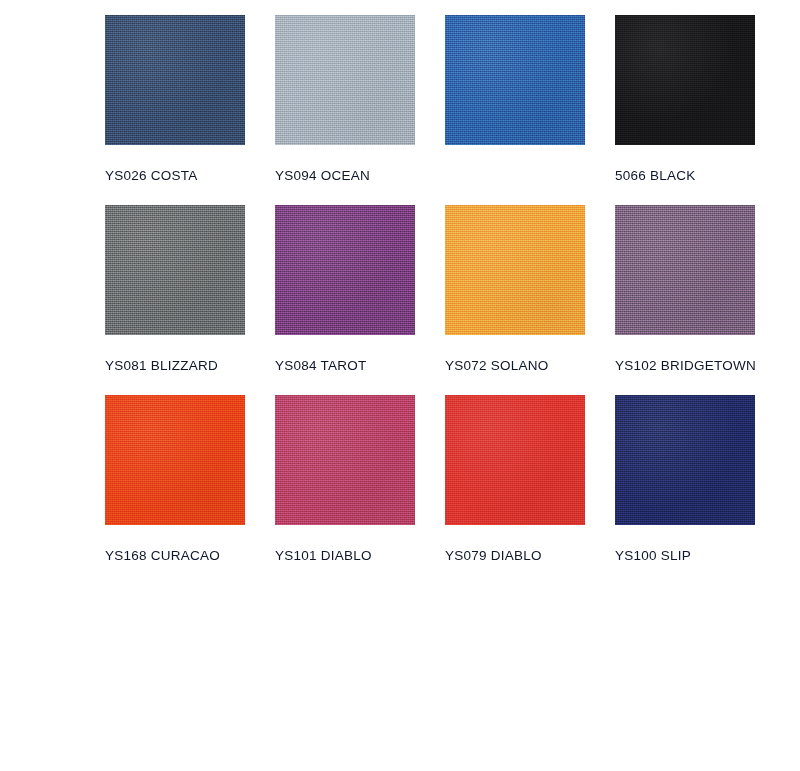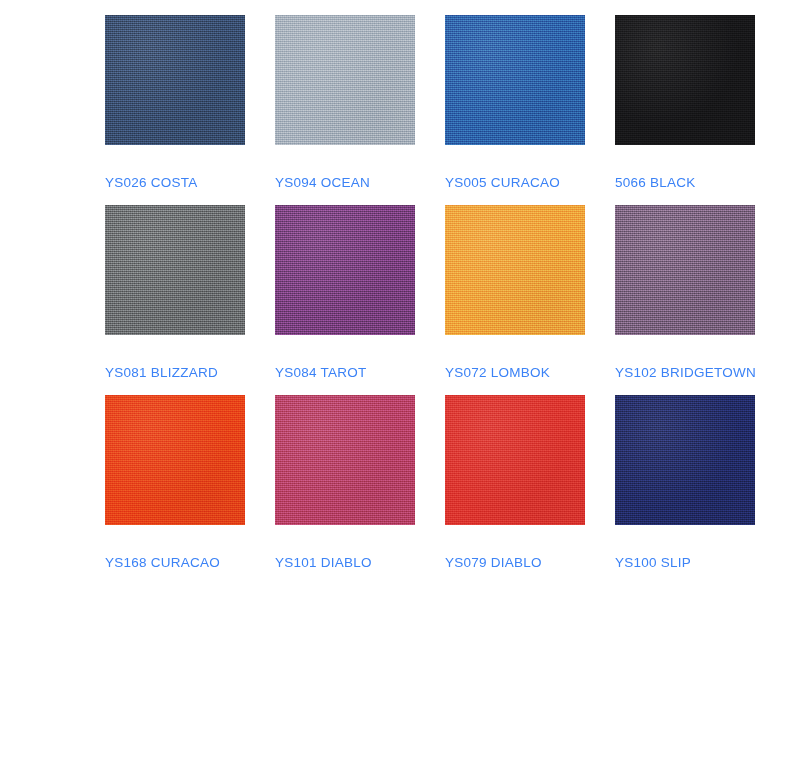--- a/index.html
+++ b/index.html
@@ -83,25 +83,25 @@
     position: absolute;
     inset: 0;
     pointer-events: none;
     opacity: 0.10;
     background-image:
       radial-gradient(ellipse at 30% 25%, rgba(255,255,255,0.65) 0%, rgba(255,255,255,0) 58%),
       radial-gradient(ellipse at 75% 80%, rgba(0,0,0,0.35) 0%, rgba(0,0,0,0) 62%);
   }
 
   .swatch-label {
-    margin-top: 30px;
+    margin-top: 23px;
     font-size: 13.5px;
     line-height: 15px;
     letter-spacing: 0.25px;
-    color: #3b82f6;
+    color: #0f172a;
     white-space: nowrap;
     font-family: "Liberation Sans", sans-serif;
   }
 </style>
 </head>
 <body>
 
 <div id="swatch-sheet">
   <div class="swatch-grid">
       <div class="swatch-cell">
@@ -116,21 +116,20 @@
           <div class="sheen"></div>
           <div class="grain"></div>
         </div>
         <div class="swatch-label">YS094 OCEAN</div>
       </div>
       <div class="swatch-cell">
         <div class="swatch-chip" style="background-color: rgb(47, 100, 171);">
           <div class="sheen"></div>
           <div class="grain"></div>
         </div>
-        <div class="swatch-label">YS005 CURACAO</div>
       </div>
       <div class="swatch-cell">
         <div class="swatch-chip" style="background-color: rgb(24, 24, 26);">
           <div class="sheen"></div>
           <div class="grain"></div>
         </div>
         <div class="swatch-label">5066 BLACK</div>
       </div>
       <div class="swatch-cell">
         <div class="swatch-chip" style="background-color: rgb(110, 113, 115);">
@@ -144,21 +143,21 @@
           <div class="sheen"></div>
           <div class="grain"></div>
         </div>
         <div class="swatch-label">YS084 TAROT</div>
       </div>
       <div class="swatch-cell">
         <div class="swatch-chip" style="background-color: rgb(239, 164, 60);">
           <div class="sheen"></div>
           <div class="grain"></div>
         </div>
-        <div class="swatch-label">YS072 LOMBOK</div>
+        <div class="swatch-label">YS072 SOLANO</div>
       </div>
       <div class="swatch-cell">
         <div class="swatch-chip" style="background-color: rgb(124, 100, 128);">
           <div class="sheen"></div>
           <div class="grain"></div>
         </div>
         <div class="swatch-label">YS102 BRIDGETOWN</div>
       </div>
       <div class="swatch-cell">
         <div class="swatch-chip" style="background-color: rgb(232, 68, 26);">

